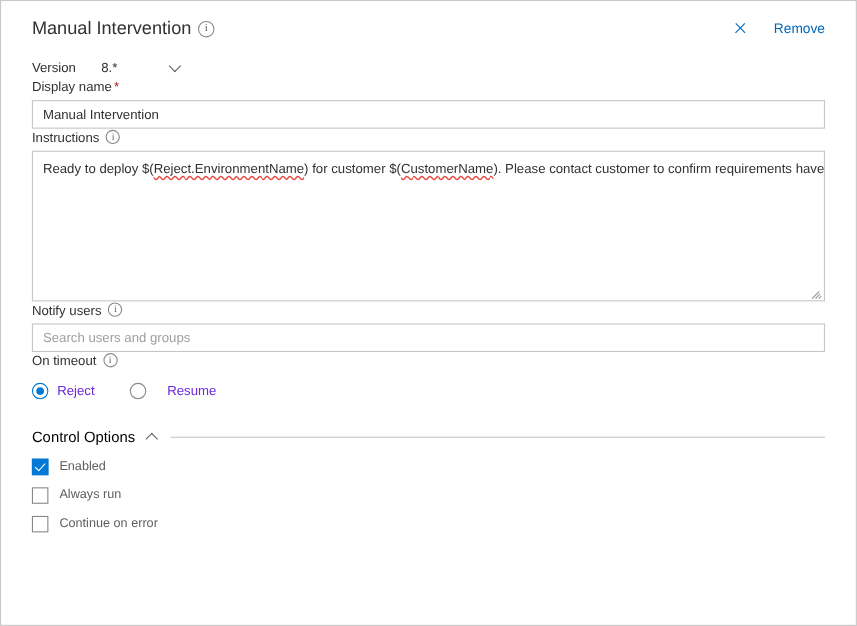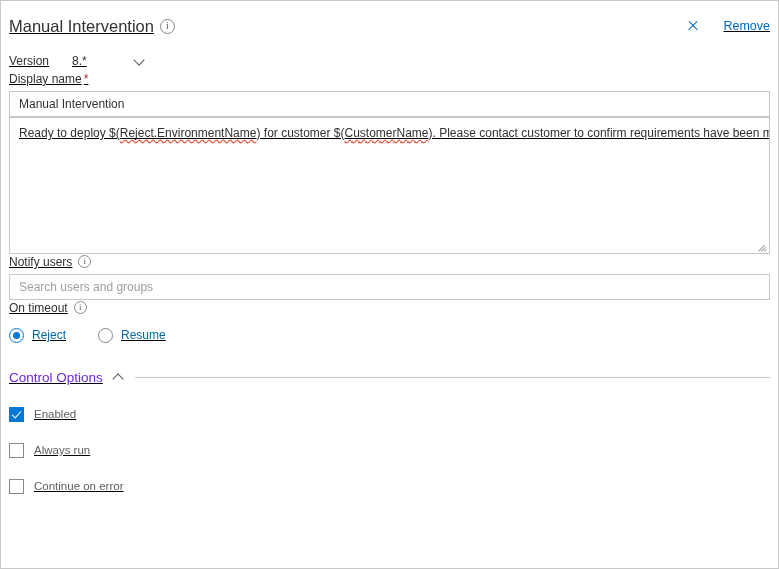--- a/index.html
+++ b/index.html
@@ -14,22 +14,21 @@
   .panel {
     position: relative;
     width: 779px;
     height: 569px;
     box-sizing: border-box;
     border: 1px solid #c8c8c8;
     background: #ffffff;
     overflow: hidden;
   }
   .inner {
-    padding: 0 8px;
-    text-decoration: underline;
+    padding: 0 28px;
   }
 
   
   .hdr {
     display: flex;
     align-items: center;
     padding-top: 12px;
     height: 26px;
   }
   .hdr-title {
@@ -181,52 +180,52 @@
     align-items: center;
     margin-top: 9px;
     height: 20px;
   }
   .radio-item {
     display: flex;
     align-items: center;
     cursor: pointer;
     user-select: none;
   }
-  .radio-item + .radio-item { margin-left: 32px; }
+  .radio-item + .radio-item { margin-left: 32px; gap: 11px; }
   .rb {
     width: 15px; height: 15px;
     border-radius: 50%;
     border: 1.4px solid #8a8886;
     box-sizing: border-box;
     position: relative;
     margin-right: 8px;
     background: #fff;
   }
   .rb.on { border-color: #0078d4; border-width: 1.6px; }
   .rb.on::after {
     content: "";
     position: absolute;
     left: 50%; top: 50%;
     width: 7px; height: 7px;
     margin: -3.5px 0 0 -3.5px;
     border-radius: 50%;
     background: #0078d4;
   }
-  .rlabel { font-size: 12px; color: #0369a1; }
+  .rlabel { font-size: 12px; color: #6d28d9; }
 
   
   .section-head {
     display: flex;
     align-items: center;
     margin-top: 22px;
     height: 20px;
   }
   .section-title {
     font-size: 13.5px;
-    color: #6d28d9;
+    color: #000000;
   }
   .sec-chev {
     margin-left: 10px;
     width: 12px; height: 12px;
     position: relative;
     cursor: pointer;
   }
   .sec-chev::before {
     content: "";
     position: absolute;
@@ -240,21 +239,21 @@
     flex: 1 1 auto;
     height: 1px;
     background: #c8c6c4;
     margin-left: 10px;
   }
 
   
   .cb-row {
     display: flex;
     align-items: center;
-    margin-top: 18px;
+    margin-top: 8px;
     height: 18px;
     cursor: pointer;
     user-select: none;
   }
   .cb {
     width: 15px; height: 15px;
     box-sizing: border-box;
     border: 1.2px solid #8a8886;
     background: #fff;
     margin-right: 10px;
@@ -297,20 +296,21 @@
       <span class="version-value">8.*</span>
       <span class="version-chev"></span>
     </div>
 
     <div class="field">
       <label class="flabel"><span>Display name</span><span class="req">*</span></label>
       <input class="txtinput" type="text" value="Manual Intervention" style="">
     </div>
 
     <div class="field">
+      <label class="flabel"><span>Instructions</span><span class="info"></span></label>
       <div class="ta-wrap">
         <div class="ta-text"><span>Ready to deploy $(</span><span class="sp">Reject.EnvironmentName</span><span>) for customer $(</span><span class="sp">CustomerName</span><span>). Please contact customer to confirm requirements have been met.</span></div>
         <span class="resize-grip">
           <i style="width:9px; left:0px; top:9px; transform:rotate(-45deg);"></i>
           <i style="width:6px; left:3px; top:9px; transform:rotate(-45deg);"></i>
           <i style="width:3px; left:6px; top:9px; transform:rotate(-45deg);"></i>
         </span>
       </div>
     </div>
 

